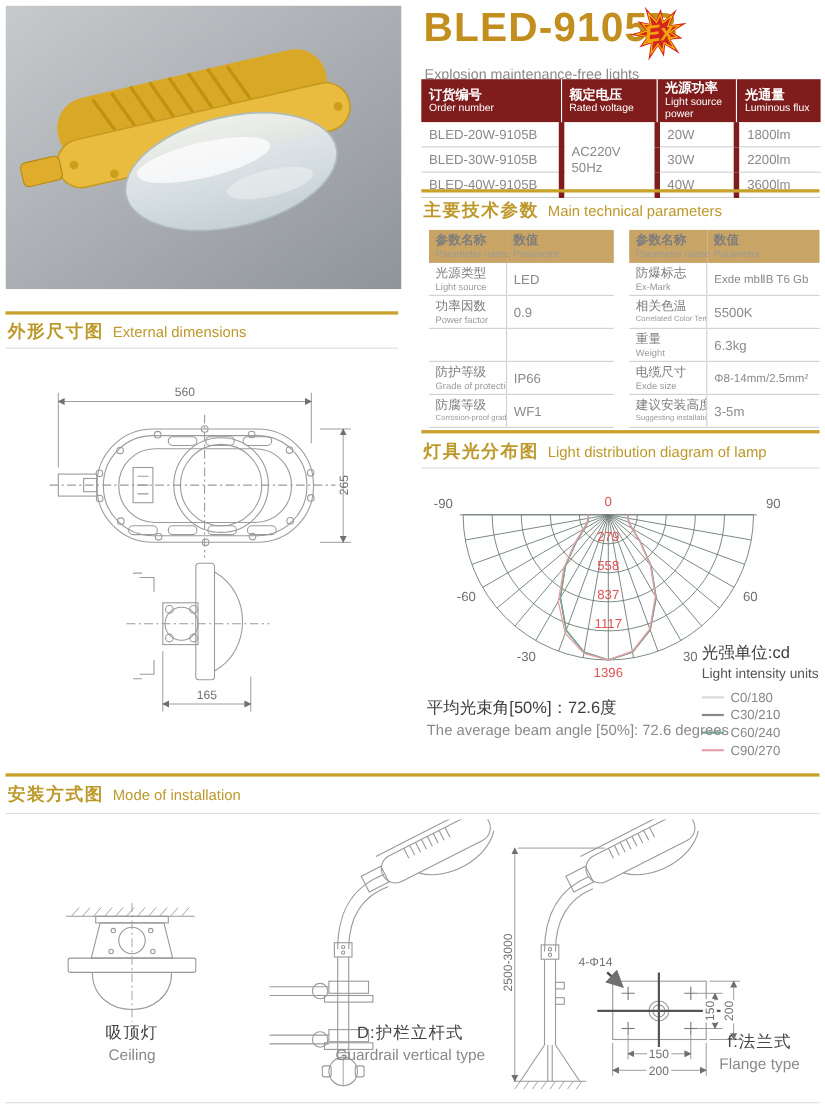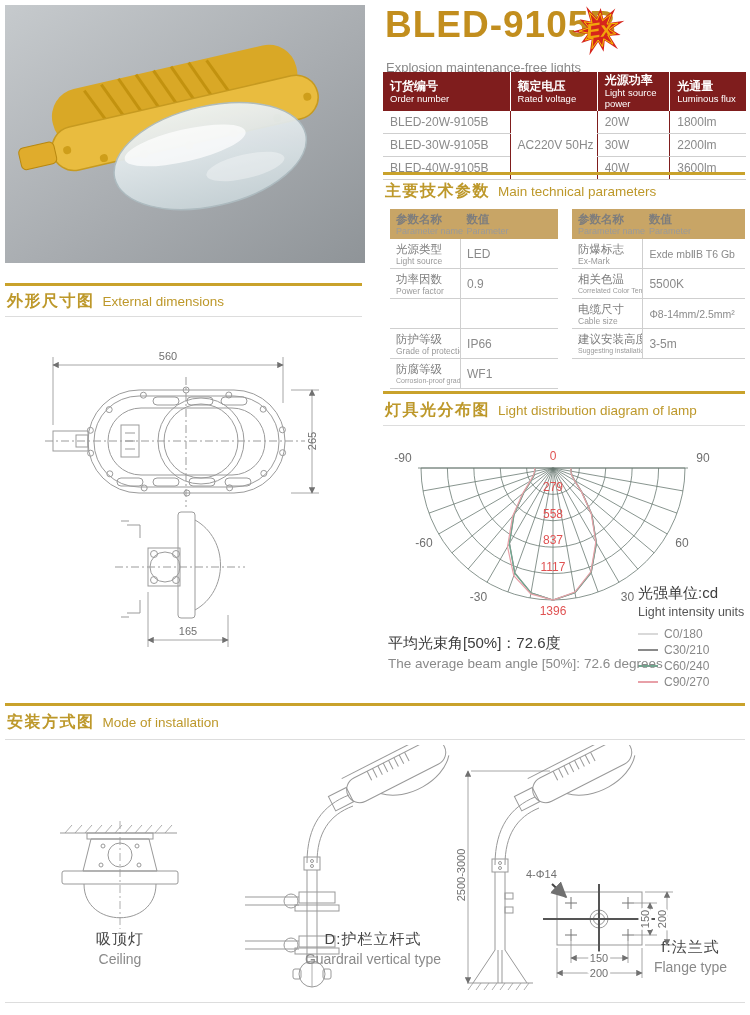--- a/index.html
+++ b/index.html
@@ -24,21 +24,21 @@
   .sec-h .cn{font-size:16px;font-weight:700;color:#BD982A;letter-spacing:1.5px;}
   .sec-h .en{font-size:13.5px;color:#BD982A;margin-left:8px;}
 
   
   table{border-collapse:collapse;}
   .order-table{position:absolute;left:383px;top:72px;width:363px;table-layout:fixed;}
   .order-table th{background:#7f1d1d;color:#fff;text-align:left;padding:2px 0 2px 7px;height:28px;border-left:1px solid #fff;}
   .order-table th:first-child{border-left:none;}
   .order-table th .cn{font-size:12px;font-weight:700;line-height:13px;}
   .order-table th .en{font-size:9.5px;font-weight:400;line-height:11px;}
-  .order-table td{font-size:12px;color:#8a8a8a;height:20px;padding:1px 0 1px 7px;border-bottom:1px solid #cfcfcf;border-left:1px solid #7f1d1d;}
+  .order-table td{font-size:12px;color:#8a8a8a;height:20px;padding:1px 0 1px 7px;border-bottom:1px solid #cfcfcf;border-left:5px solid #7f1d1d;}
   .order-table td:first-child{border-left:none;}
 
   
   .ptable{position:absolute;top:209px;table-layout:fixed;}
   .ptable th{background:#C8A566;color:#fff;text-align:left;padding:2px 0 2px 6px;height:26px;}
   .ptable th .cn{font-size:11.5px;font-weight:700;line-height:13px;}
   .ptable th .en{font-size:9px;font-weight:400;line-height:10px;}
   .ptable td{border-bottom:1px solid #cfcfcf;height:27px;padding:1px 0 1px 6px;overflow:hidden;}
   .ptable td.val{border-left:1px solid #cfcfcf;font-size:12px;color:#8a8a8a;white-space:nowrap;}
   .ptable td.val.small{font-size:10.5px;}
@@ -258,22 +258,29 @@
         </tr>
         <tr>
           <td class="name">
             <div class="cn">相关色温</div>
             <div class="en small">Correlated Color Temperature</div>
           </td>
           <td class="val">5500K</td>
         </tr>
         <tr>
           <td class="name">
+            <div class="cn">重量</div>
+            <div class="en">Weight</div>
+          </td>
+          <td class="val">6.3kg</td>
+        </tr>
+        <tr>
+          <td class="name">
             <div class="cn">电缆尺寸</div>
-            <div class="en">Cable size</div>
+            <div class="en">Exde size</div>
           </td>
           <td class="val small">Φ8-14mm/2.5mm²</td>
         </tr>
         <tr>
           <td class="name">
             <div class="cn">建议安装高度</div>
             <div class="en small">Suggesting installation height</div>
           </td>
           <td class="val">3-5m</td>
         </tr>

